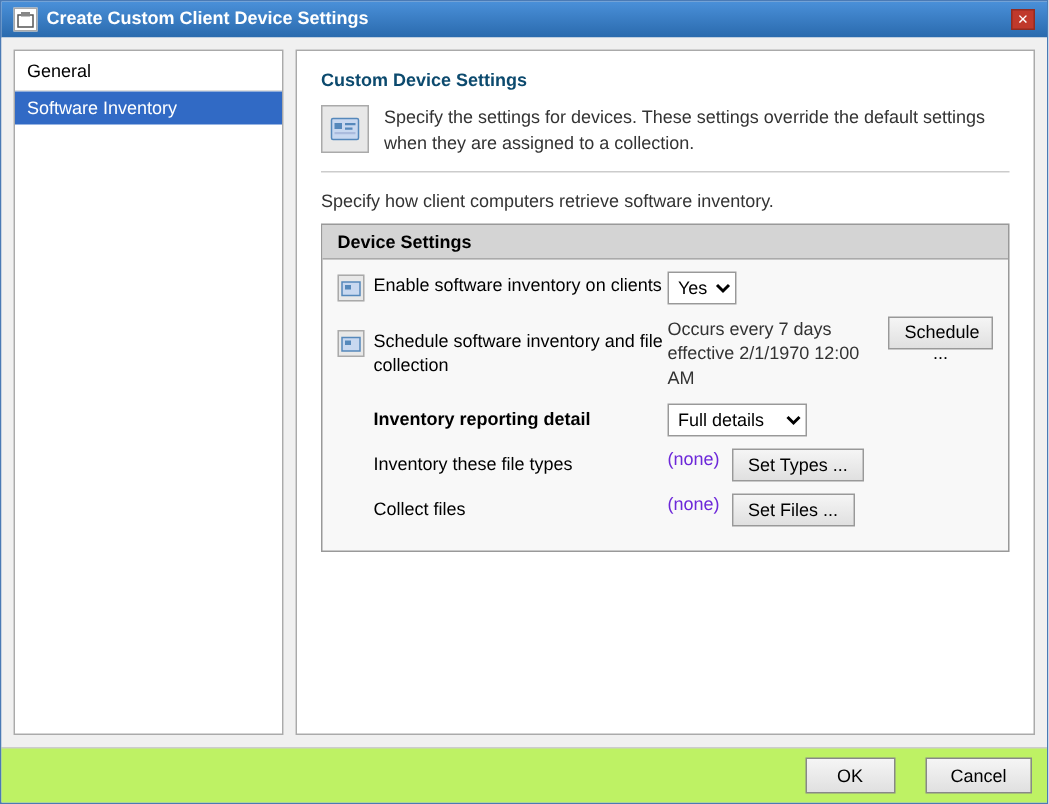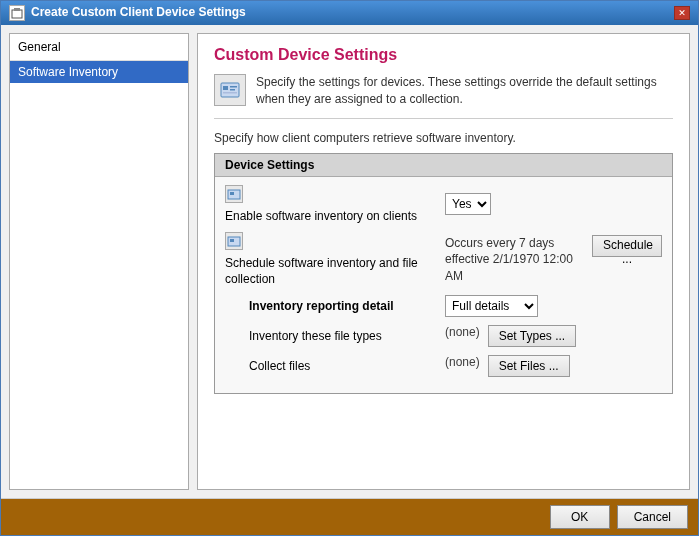--- a/index.html
+++ b/index.html
@@ -105,23 +105,23 @@
       flex: 1;
       background: white;
       border: 1px solid #aaa;
       display: flex;
       flex-direction: column;
       padding: 12px 16px;
       overflow: auto;
     }
 
     .main-title {
-      font-size: 16px;
+      font-size: 12px;
       font-weight: bold;
-      color: #be185d;
+      color: #0c4a6e;
       margin-bottom: 10px;
     }
 
     .intro-section {
       display: flex;
       align-items: flex-start;
       gap: 10px;
       margin-bottom: 12px;
       padding-bottom: 10px;
       border-bottom: 1px solid #ccc;
@@ -177,21 +177,20 @@
       min-height: 22px;
     }
 
     .settings-label {
       width: 220px;
       font-size: 12px;
       display: flex;
       align-items: flex-start;
       gap: 6px;
       flex-shrink: 0;
-      flex-direction: column;
     }
 
     .label-icon {
       width: 18px;
       height: 18px;
       flex-shrink: 0;
       border: 1px solid #aaa;
       background: #e8e8e8;
       display: flex;
       align-items: center;
@@ -226,36 +225,36 @@
       padding: 2px 10px;
       border: 1px solid #999;
       background: linear-gradient(to bottom, #f5f5f5, #e0e0e0);
       cursor: pointer;
       height: 22px;
       min-width: 70px;
     }
 
     .value-text {
       font-size: 12px;
-      color: #404040;
+      color: #6d28d9;
     }
 
     .schedule-info {
       font-size: 12px;
       color: #333;
       line-height: 1.4;
     }
 
     .footer-bar {
       display: flex;
       justify-content: flex-end;
       align-items: center;
       padding: 6px 10px;
-      gap: 7px;
-      background: #a16207;
+      gap: 20px;
+      background: #bef264;
       border-top: 1px solid #ccc;
       flex-shrink: 0;
     }
 
     .footer-btn {
       font-size: 12px;
       padding: 3px 16px;
       border: 1px solid #888;
       background: linear-gradient(to bottom, #f5f5f5, #e0e0e0);
       cursor: pointer;

